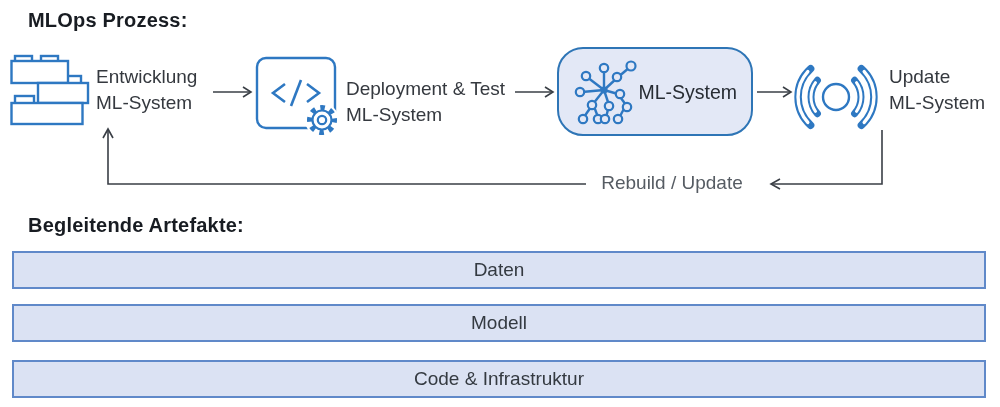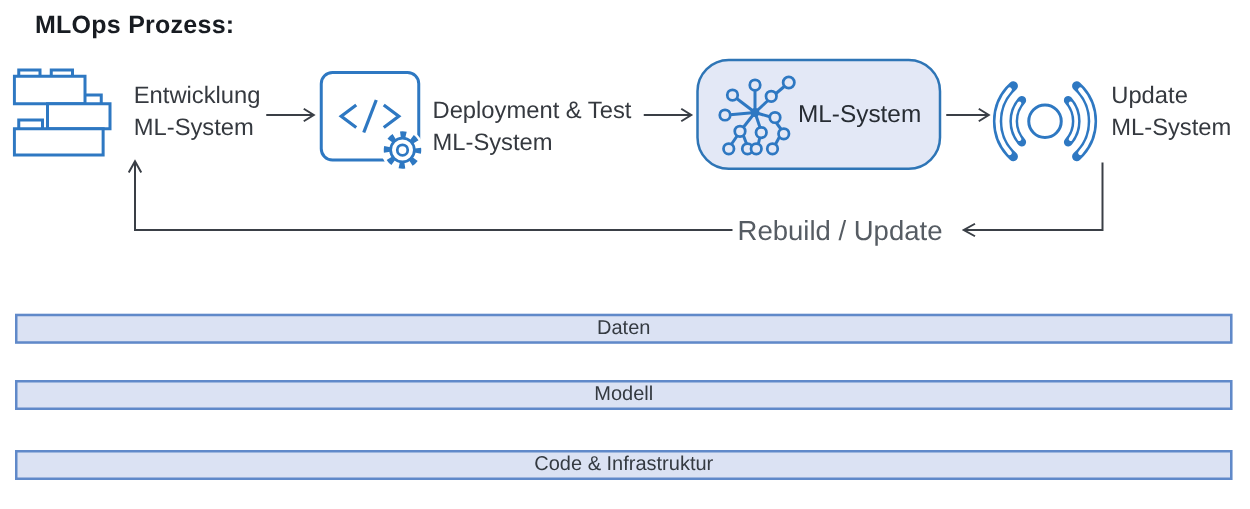--- a/index.html
+++ b/index.html
@@ -18,27 +18,27 @@
     left:557px;top:47px;width:196px;height:89px;
     background:#e3e8f6;border:2px solid #2e75b6;border-radius:26px;
     box-sizing:border-box;
   }
   .ml-box-label{
     position:absolute;right:14px;top:50%;transform:translateY(-50%);
     font-size:19.5px;color:#272c33;white-space:nowrap;
   }
   .rebuild-label{
     left:672px;top:172px;transform:translateX(-50%);
-    font-size:22px;color:#565c63;white-space:nowrap;
+    font-size:19px;color:#565c63;white-space:nowrap;
   }
   .artifact-bar{
-    left:12px;width:974px;height:24px;box-sizing:border-box;
+    left:12px;width:974px;height:38px;box-sizing:border-box;
     background:#dbe2f3;border:2px solid #6089c9;
     display:flex;align-items:center;justify-content:center;
-    font-size:16px;color:#343a41;
+    font-size:19px;color:#343a41;
   }
   svg{display:block;}
 </style>
 </head>
 <body>
 
 <div class="stage">
 
   <div class="abs heading" style="left:28px;top:9px;">MLOps Prozess:</div>
 
@@ -46,21 +46,21 @@
     <g fill="#ffffff" stroke="#2e78c2" stroke-width="2.4">
       <rect x="5" y="2" width="17" height="7"></rect>
       <rect x="31" y="2" width="17" height="7"></rect>
       <rect x="56" y="22" width="15" height="9"></rect>
       <rect x="5" y="42" width="19" height="9"></rect>
       <rect x="1.5" y="7" width="56.5" height="22"></rect>
       <rect x="28" y="29" width="50" height="20"></rect>
       <rect x="1.5" y="49" width="71" height="21"></rect>
     </g>
   </svg>
-  <div class="abs step-label" style="left:96px;top:64px;margin-left:11px;">
+  <div class="abs step-label" style="left:96px;top:64px;">
     <div>Entwicklung</div>
     <div>ML-System</div>
   </div>
 
   <svg class="abs" style="left:212px;top:85px;" width="42" height="14" viewBox="0 0 42 14">
     <g stroke="#3a3f46" stroke-width="1.6" fill="none">
       <line x1="1" y1="7" x2="38" y2="7"></line>
         <path d="M31,2 L39,7 L31,12"></path>
     </g>
   </svg>
@@ -154,20 +154,21 @@
   <svg class="abs" style="left:0;top:118px;" width="1000" height="84" viewBox="0 0 1000 84">
     <g stroke="#3a3f46" stroke-width="1.6" fill="none">
       <path d="M882,12 L882,66 L772,66"></path>
       <path d="M780,61 L771,66 L780,71"></path>
       <path d="M586,66 L108,66 L108,12"></path>
       <path d="M103,20 L108,11 L113,20"></path>
     </g>
   </svg>
   <div class="abs rebuild-label">Rebuild / Update</div>
 
+  <div class="abs heading" style="left:28px;top:214px;">Begleitende Artefakte:</div>
 
   <div class="abs artifact-bar" style="top:251px;">
     <span>Daten</span>
   </div>
   <div class="abs artifact-bar" style="top:304px;">
     <span>Modell</span>
   </div>
   <div class="abs artifact-bar" style="top:360px;">
     <span>Code &amp; Infrastruktur</span>
   </div>

